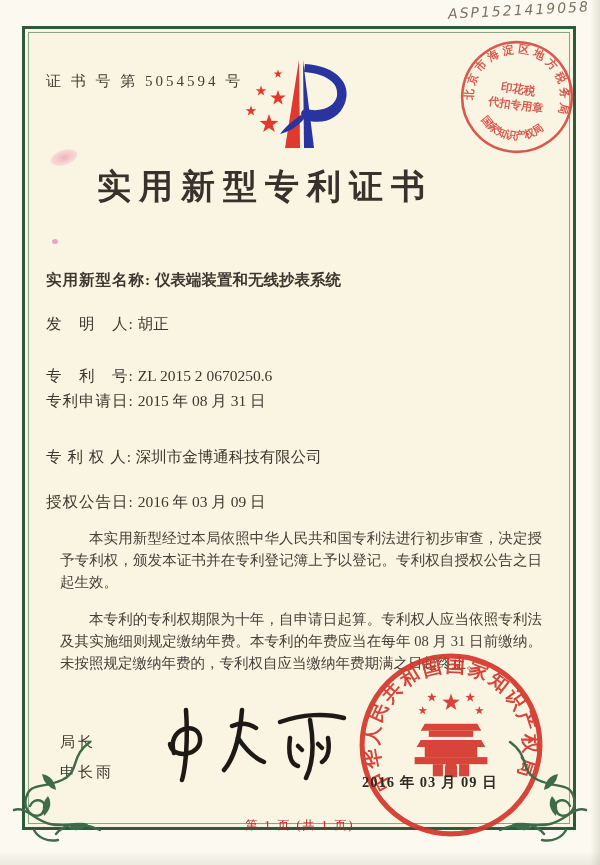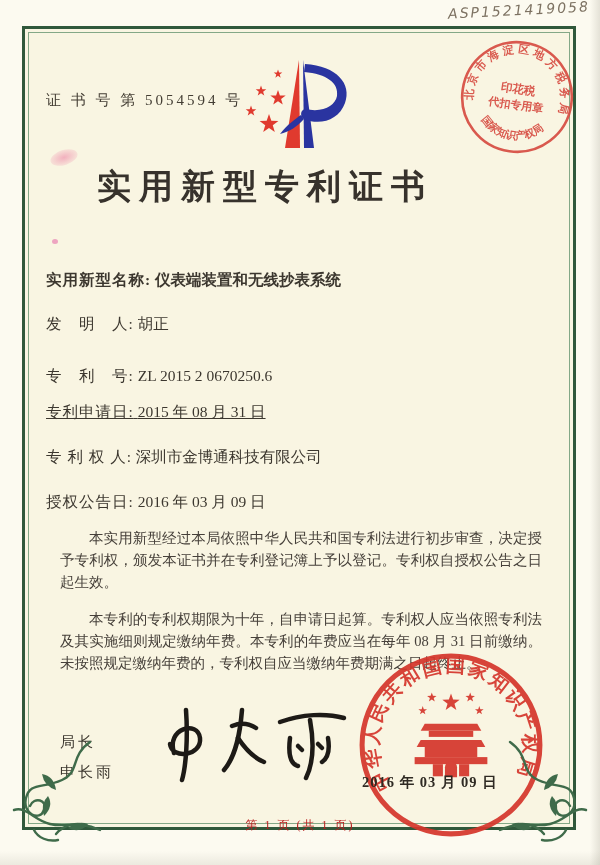--- a/index.html
+++ b/index.html
@@ -15,21 +15,21 @@
   .scan-edge-right{position:absolute;top:0;right:0;width:10px;height:865px;
     background:linear-gradient(to right,rgba(0,0,0,0),rgba(120,115,100,.18));}
   .scan-edge-bottom{position:absolute;left:0;bottom:0;width:600px;height:14px;
     background:linear-gradient(to bottom,rgba(0,0,0,0),rgba(120,115,100,.12));}
 
   
   .frame-outer{position:absolute;left:22px;top:26px;width:554px;height:804px;
     border:3px solid #30583b;background:#f9f5e2;box-sizing:border-box;}
   .frame-inner{position:absolute;inset:3px;border:1px solid #84a887;}
 
-  .cert-no{position:absolute;left:46px;top:72px;font-size:15px;letter-spacing:3px;color:#433d33;margin-top:19px;}
+  .cert-no{position:absolute;left:46px;top:72px;font-size:15px;letter-spacing:3px;color:#433d33;}
 
   .handwritten{position:absolute;left:448px;top:2px;
     font-family:"DejaVu Sans",sans-serif;font-style:italic;
     font-size:14px;color:#7d7262;letter-spacing:2px;transform:rotate(-3deg);}
 
   .logo{position:absolute;left:242px;top:54px;width:120px;height:106px;}
 
   .tax-stamp{position:absolute;left:458px;top:38px;width:118px;height:118px;
     transform:rotate(8deg);opacity:.9;}
 
@@ -38,21 +38,21 @@
 
   .pink-smudge{position:absolute;left:50px;top:150px;width:28px;height:15px;border-radius:50%;
     background:radial-gradient(ellipse at center,rgba(236,120,160,.55),rgba(236,120,160,0));
     transform:rotate(-18deg);}
   .pink-dot{position:absolute;left:52px;top:239px;width:6px;height:5px;border-radius:50%;
     background:rgba(230,110,170,.6);}
 
   .fields{position:absolute;left:46px;top:246px;width:505px;font-size:15.5px;color:#3c372f;}
   .field-row{position:absolute;left:0;white-space:nowrap;}
   .field-row .lbl{letter-spacing:1px;}
-  .r1{top:24px;font-weight:bold;}.r2{top:68px;}.r3{top:120px;}.r4{top:156px;text-decoration:underline;}.r5{top:201px;}.r6{top:246px;}
+  .r1{top:24px;font-weight:bold;}.r2{top:68px;}.r3{top:120px;}.r4{top:145px;}.r5{top:201px;}.r6{top:246px;}
 
   .body-text{position:absolute;left:44px;top:512px;width:514px;
     font-size:14.5px;line-height:21.8px;color:#46403a;text-align:justify;}
   .body-text p{margin:16px;text-indent:2em;}
 
   .director-block{position:absolute;left:60px;top:733px;font-size:15px;letter-spacing:3px;color:#3c372f;}
   .director-block div{margin-bottom:11px;}
 
   .signature-svg{position:absolute;left:146px;top:698px;width:214px;height:96px;}
 

